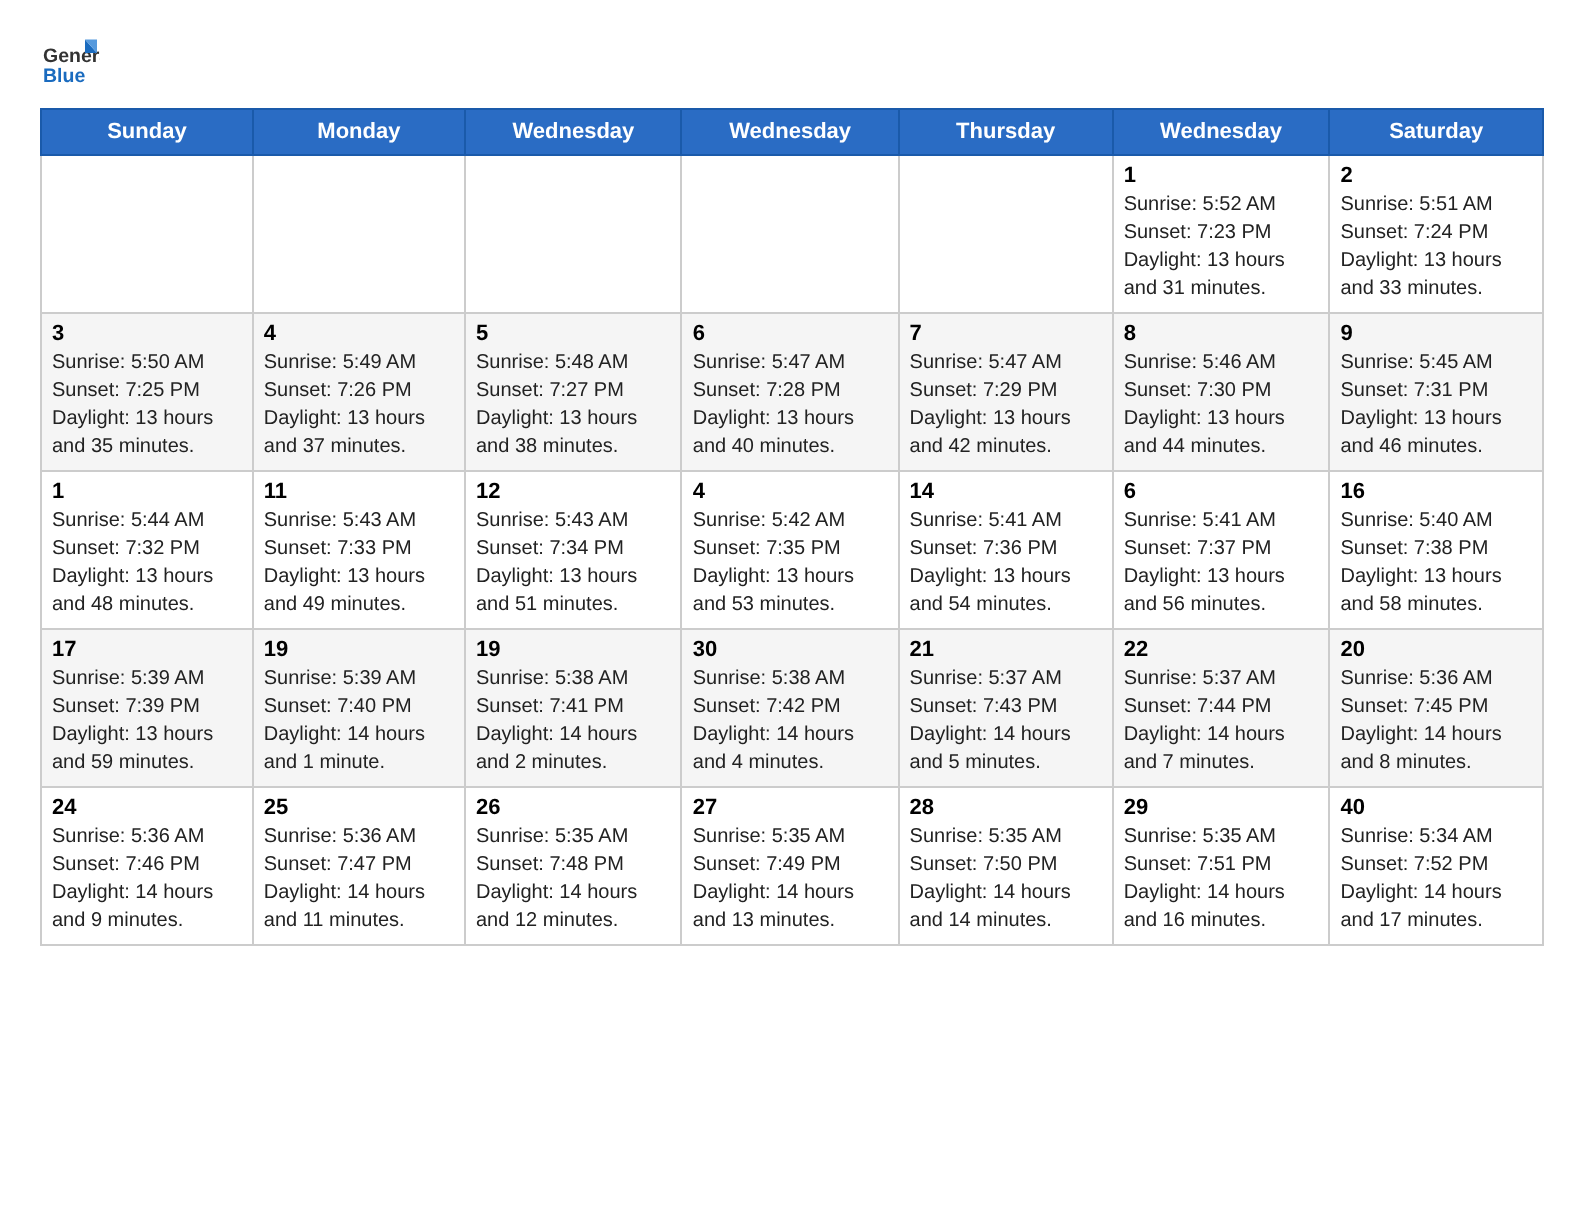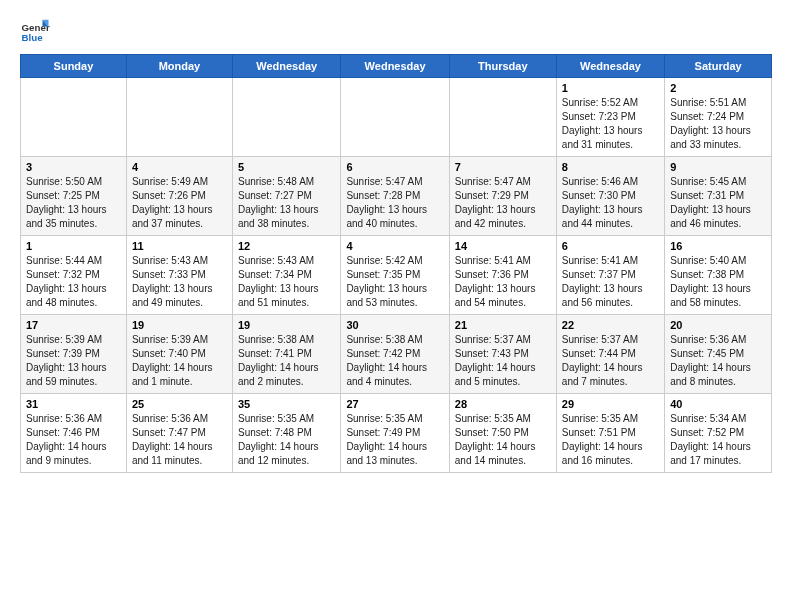--- a/index.html
+++ b/index.html
@@ -216,29 +216,29 @@
             <span class="day-num">22</span>
             <div class="day-info">Sunrise: 5:37 AM<br>Sunset: 7:44 PM<br>Daylight: 14 hours and 7 minutes.</div>
           </td>
           <td>
             <span class="day-num">20</span>
             <div class="day-info">Sunrise: 5:36 AM<br>Sunset: 7:45 PM<br>Daylight: 14 hours and 8 minutes.</div>
           </td>
         </tr>
         <tr>
           <td>
-            <span class="day-num">31</span>
+            <span class="day-num">24</span>
             <div class="day-info">Sunrise: 5:36 AM<br>Sunset: 7:46 PM<br>Daylight: 14 hours and 9 minutes.</div>
           </td>
           <td>
             <span class="day-num">25</span>
             <div class="day-info">Sunrise: 5:36 AM<br>Sunset: 7:47 PM<br>Daylight: 14 hours and 11 minutes.</div>
           </td>
           <td>
-            <span class="day-num">35</span>
+            <span class="day-num">26</span>
             <div class="day-info">Sunrise: 5:35 AM<br>Sunset: 7:48 PM<br>Daylight: 14 hours and 12 minutes.</div>
           </td>
           <td>
             <span class="day-num">27</span>
             <div class="day-info">Sunrise: 5:35 AM<br>Sunset: 7:49 PM<br>Daylight: 14 hours and 13 minutes.</div>
           </td>
           <td>
             <span class="day-num">28</span>
             <div class="day-info">Sunrise: 5:35 AM<br>Sunset: 7:50 PM<br>Daylight: 14 hours and 14 minutes.</div>
           </td>

